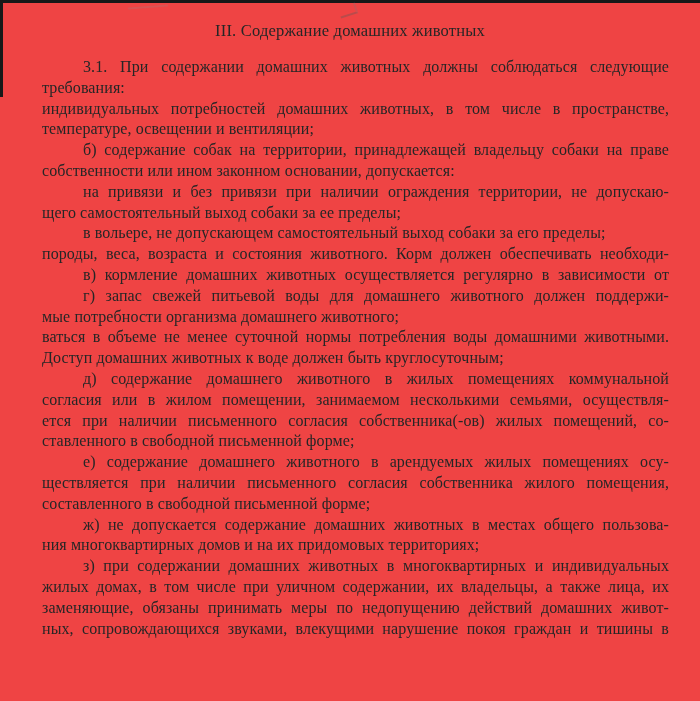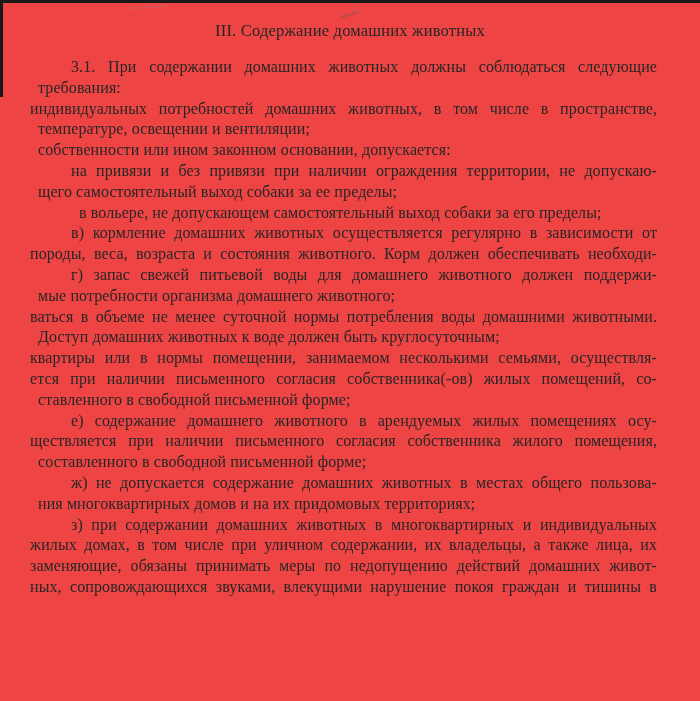--- a/index.html
+++ b/index.html
@@ -37,34 +37,33 @@
     position: absolute; top: 21px; left: 0;
     width: 100%;
     text-align: center;
     font-size: 16.5px;
     letter-spacing: 0.2px;
     white-space: nowrap;
   }
   .document-body {
     position: absolute;
     top: 57px;
-    left: 30px;
+    left: 42px;
     width: 627px;
     font-size: 16px;
     line-height: 20.8px;
     letter-spacing: 0.1px;
   }
   .line {
     text-align: justify;
     text-align-last: justify;
     white-space: normal;
   }
   .line.last {
     text-align-last: left;
-    margin-left: 8px;
   }
   .line.indent {
     text-indent: 41px;
   }
 </style>
 </head>
 <body>
 
 <div class="page">
   <div class="scan-border-top"></div>
@@ -72,31 +71,33 @@
   <div class="smudge-a"></div>
   <div class="smudge-b"></div>
 
   <div class="section-title">III. Содержание домашних животных</div>
 
   <div class="document-body">
       <div class="line indent">3.1. При содержании домашних животных должны соблюдаться следующие</div>
       <div class="line last">требования:</div>
       <div class="line">индивидуальных потребностей домашних животных, в том числе в пространстве,</div>
       <div class="line last">температуре, освещении и вентиляции;</div>
+      <div class="line indent">б) содержание собак на территории, принадлежащей владельцу собаки на праве</div>
       <div class="line last">собственности или ином законном основании, допускается:</div>
       <div class="line indent">на привязи и без привязи при наличии ограждения территории, не допускаю-</div>
       <div class="line last">щего самостоятельный выход собаки за ее пределы;</div>
       <div class="line indent last">в вольере, не допускающем самостоятельный выход собаки за его пределы;</div>
+      <div class="line">породы, веса, возраста и состояния животного. Корм должен обеспечивать необходи-</div>
       <div class="line indent">в) кормление домашних животных осуществляется регулярно в зависимости от</div>
-      <div class="line">породы, веса, возраста и состояния животного. Корм должен обеспечивать необходи-</div>
       <div class="line indent">г) запас свежей питьевой воды для домашнего животного должен поддержи-</div>
       <div class="line last">мые потребности организма домашнего животного;</div>
       <div class="line">ваться в объеме не менее суточной нормы потребления воды домашними животными.</div>
       <div class="line last">Доступ домашних животных к воде должен быть круглосуточным;</div>
-      <div class="line">квартиры или в нормы помещении, занимаемом несколькими семьями, осуществля-</div>
+      <div class="line indent">д) содержание домашнего животного в жилых помещениях коммунальной</div>
+      <div class="line">согласия или в жилом помещении, занимаемом несколькими семьями, осуществля-</div>
       <div class="line">ется при наличии письменного согласия собственника(-ов) жилых помещений, со-</div>
       <div class="line last">ставленного в свободной письменной форме;</div>
       <div class="line indent">е) содержание домашнего животного в арендуемых жилых помещениях осу-</div>
       <div class="line">ществляется при наличии письменного согласия собственника жилого помещения,</div>
       <div class="line last">составленного в свободной письменной форме;</div>
       <div class="line indent">ж) не допускается содержание домашних животных в местах общего пользова-</div>
       <div class="line last">ния многоквартирных домов и на их придомовых территориях;</div>
       <div class="line indent">з) при содержании домашних животных в многоквартирных и индивидуальных</div>
       <div class="line">жилых домах, в том числе при уличном содержании, их владельцы, а также лица, их</div>
       <div class="line">заменяющие, обязаны принимать меры по недопущению действий домашних живот-</div>

